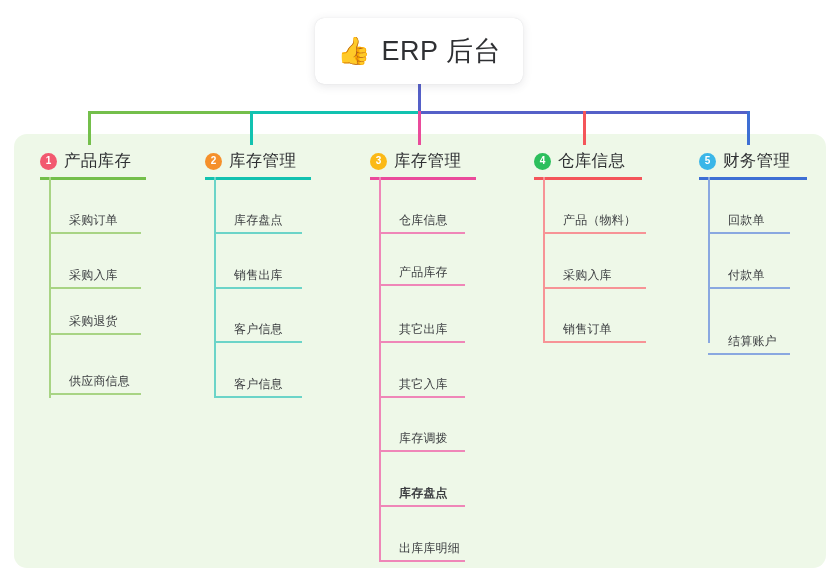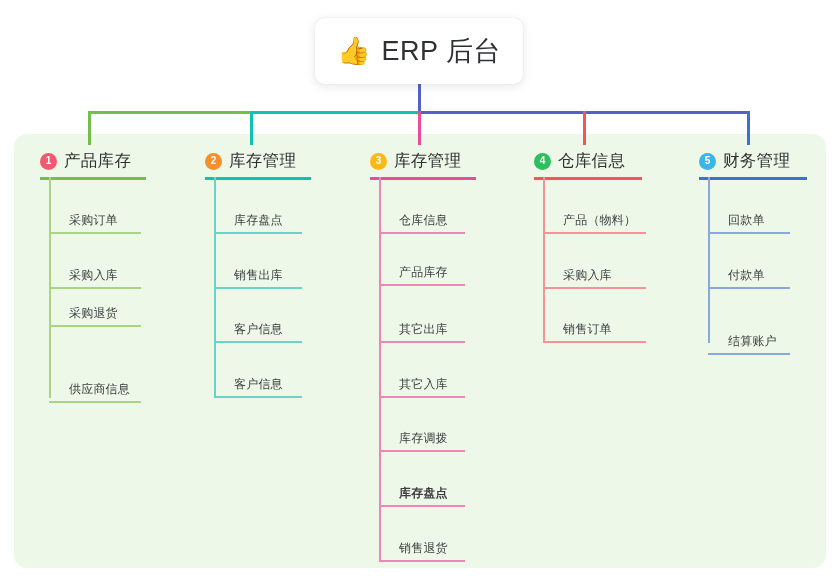--- a/index.html
+++ b/index.html
@@ -176,25 +176,25 @@
         <div class="branch-underline" style="width: 106px; background: rgb(116, 191, 75);"></div>
         <div class="spine" style="height: 220.8px; background: rgb(168, 212, 132);"></div>
         <div class="leaf" style="top: 60px; height: 24px; width: 92px;">
           <span class="leaf-label">采购订单</span>
           <div class="leaf-underline" style="width: 92px; background: rgb(168, 212, 132);"></div>
         </div>
         <div class="leaf" style="top: 114.6px; height: 24px; width: 92px;">
           <span class="leaf-label">采购入库</span>
           <div class="leaf-underline" style="width: 92px; background: rgb(168, 212, 132);"></div>
         </div>
-        <div class="leaf" style="top: 153px; height: 24px; width: 92px; font-family: Liberation Mono, monospace;">
+        <div class="leaf" style="top: 161px; height: 24px; width: 92px; font-family: Liberation Mono, monospace;">
           <span class="leaf-label">采购退货</span>
           <div class="leaf-underline" style="width: 92px; background: rgb(168, 212, 132);"></div>
         </div>
-        <div class="leaf" style="top: 229px; height: 24px; width: 92px;">
+        <div class="leaf" style="top: 221px; height: 24px; width: 92px;">
           <span class="leaf-label">供应商信息</span>
           <div class="leaf-underline" style="width: 92px; background: rgb(168, 212, 132);"></div>
         </div>
       </div>
       <div class="branch" style="left: 205px; top: 150px;">
         <div class="branch-head">
           <span class="badge" style="background: rgb(245, 144, 43);">2</span>
           <span class="branch-title">库存管理</span>
         </div>
         <div class="branch-underline" style="width: 106px; background: rgb(18, 194, 176);"></div>
@@ -241,21 +241,21 @@
         </div>
         <div class="leaf" style="top: 278.4px; height: 24px; width: 86px;">
           <span class="leaf-label">库存调拨</span>
           <div class="leaf-underline" style="width: 86px; background: rgb(239, 134, 184);"></div>
         </div>
         <div class="leaf" style="top: 333px; height: 24px; width: 86px; font-weight: bold;">
           <span class="leaf-label">库存盘点</span>
           <div class="leaf-underline" style="width: 86px; background: rgb(239, 134, 184);"></div>
         </div>
         <div class="leaf" style="top: 387.6px; height: 24px; width: 86px;">
-          <span class="leaf-label">销售退货</span>
+          <span class="leaf-label">出库库明细</span>
           <div class="leaf-underline" style="width: 86px; background: rgb(239, 134, 184);"></div>
         </div>
       </div>
       <div class="branch" style="left: 534px; top: 150px;">
         <div class="branch-head">
           <span class="badge" style="background: rgb(44, 191, 92);">4</span>
           <span class="branch-title">仓库信息</span>
         </div>
         <div class="branch-underline" style="width: 108px; background: rgb(244, 85, 90);"></div>
         <div class="spine" style="height: 166.2px; background: rgb(247, 147, 150);"></div>

